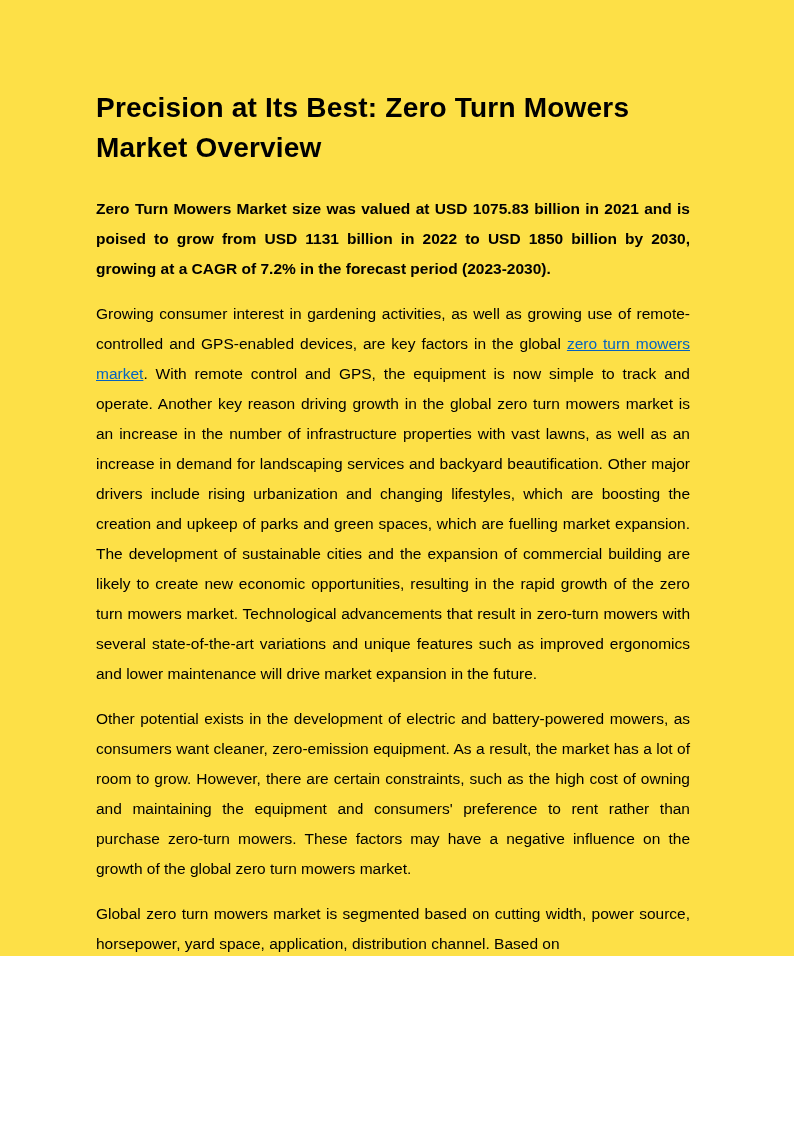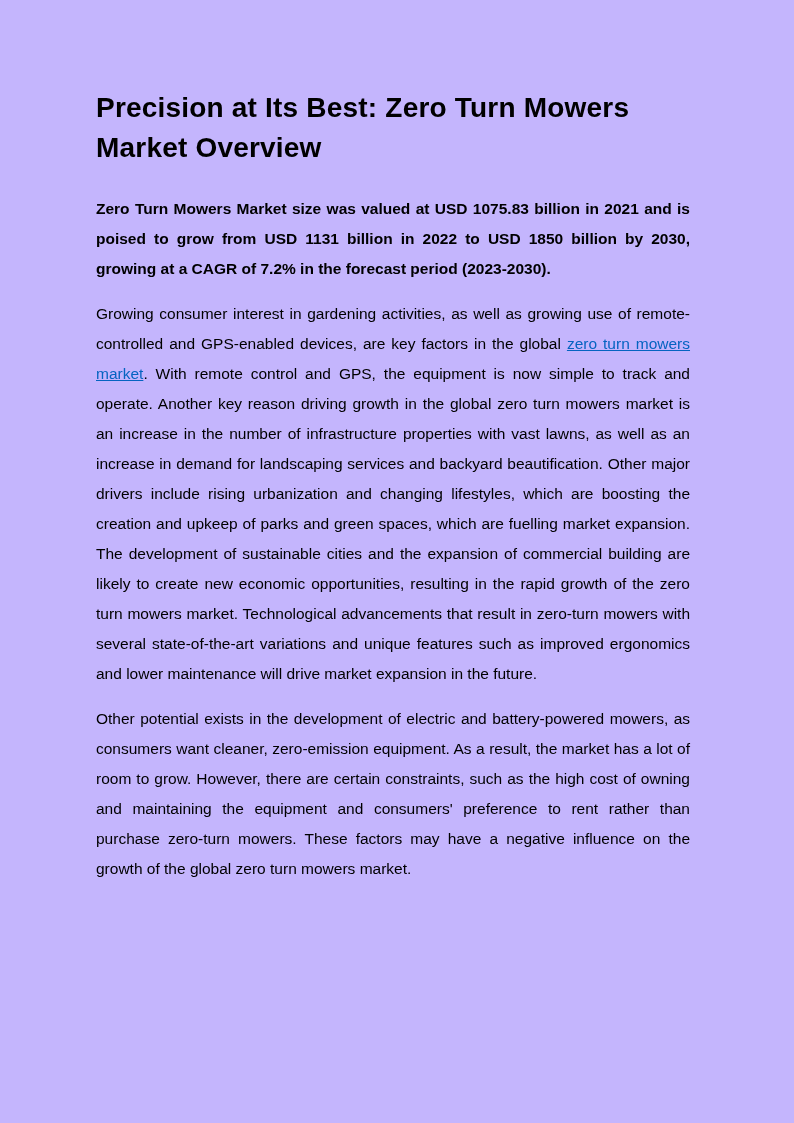--- a/index.html
+++ b/index.html
@@ -3,23 +3,23 @@
 <meta charset="utf-8">
 <style>
   html, body {
     margin: 0;
     padding: 0;
     background: #ffffff;
   }
   .page {
     position: relative;
     width: 794px;
-    height: 1123px;
+    height: 956px;
     margin: 0 auto;
-    background: #c4b5fd;
+    background: #fde047;
     box-sizing: border-box;
     padding: 88px 96px 40px 96px;
     font-family: "Liberation Sans", "DejaVu Sans", sans-serif;
     color: #000000;
     overflow: hidden;
   }
   h1.doc-title {
     margin: 0 0 26px 0;
     font-size: 28px;
     line-height: 40px;
@@ -49,14 +49,15 @@
 <div class="page">
 
   <h1 class="doc-title">Precision at Its Best: Zero Turn Mowers Market Overview</h1>
 
   <p class="doc-paragraph bold">Zero Turn Mowers Market size was valued at USD 1075.83 billion in 2021 and is poised to grow from USD 1131 billion in 2022 to USD 1850 billion by 2030, growing at a CAGR of 7.2% in the forecast period (2023-2030).</p>
 
   <p class="doc-paragraph"><span>Growing consumer interest in gardening activities, as well as growing use of remote-controlled and GPS-enabled devices, are key factors in the global </span><a class="doc-link" href="#">zero turn mowers market</a><span>. With remote control and GPS, the equipment is now simple to track and operate. Another key reason driving growth in the global zero turn mowers market is an increase in the number of infrastructure properties with vast lawns, as well as an increase in demand for landscaping services and backyard beautification. Other major drivers include rising urbanization and changing lifestyles, which are boosting the creation and upkeep of parks and green spaces, which are fuelling market expansion. The development of sustainable cities and the expansion of commercial building are likely to create new economic opportunities, resulting in the rapid growth of the zero turn mowers market. Technological advancements that result in zero-turn mowers with several state-of-the-art variations and unique features such as improved ergonomics and lower maintenance will drive market expansion in the future.</span></p>
 
   <p class="doc-paragraph">Other potential exists in the development of electric and battery-powered mowers, as consumers want cleaner, zero-emission equipment. As a result, the market has a lot of room to grow. However, there are certain constraints, such as the high cost of owning and maintaining the equipment and consumers' preference to rent rather than purchase zero-turn mowers. These factors may have a negative influence on the growth of the global zero turn mowers market.</p>
 
+  <p class="doc-paragraph">Global zero turn mowers market is segmented based on cutting width, power source, horsepower, yard space, application, distribution channel. Based on</p>
 
 </div>
 
 </body></html>

